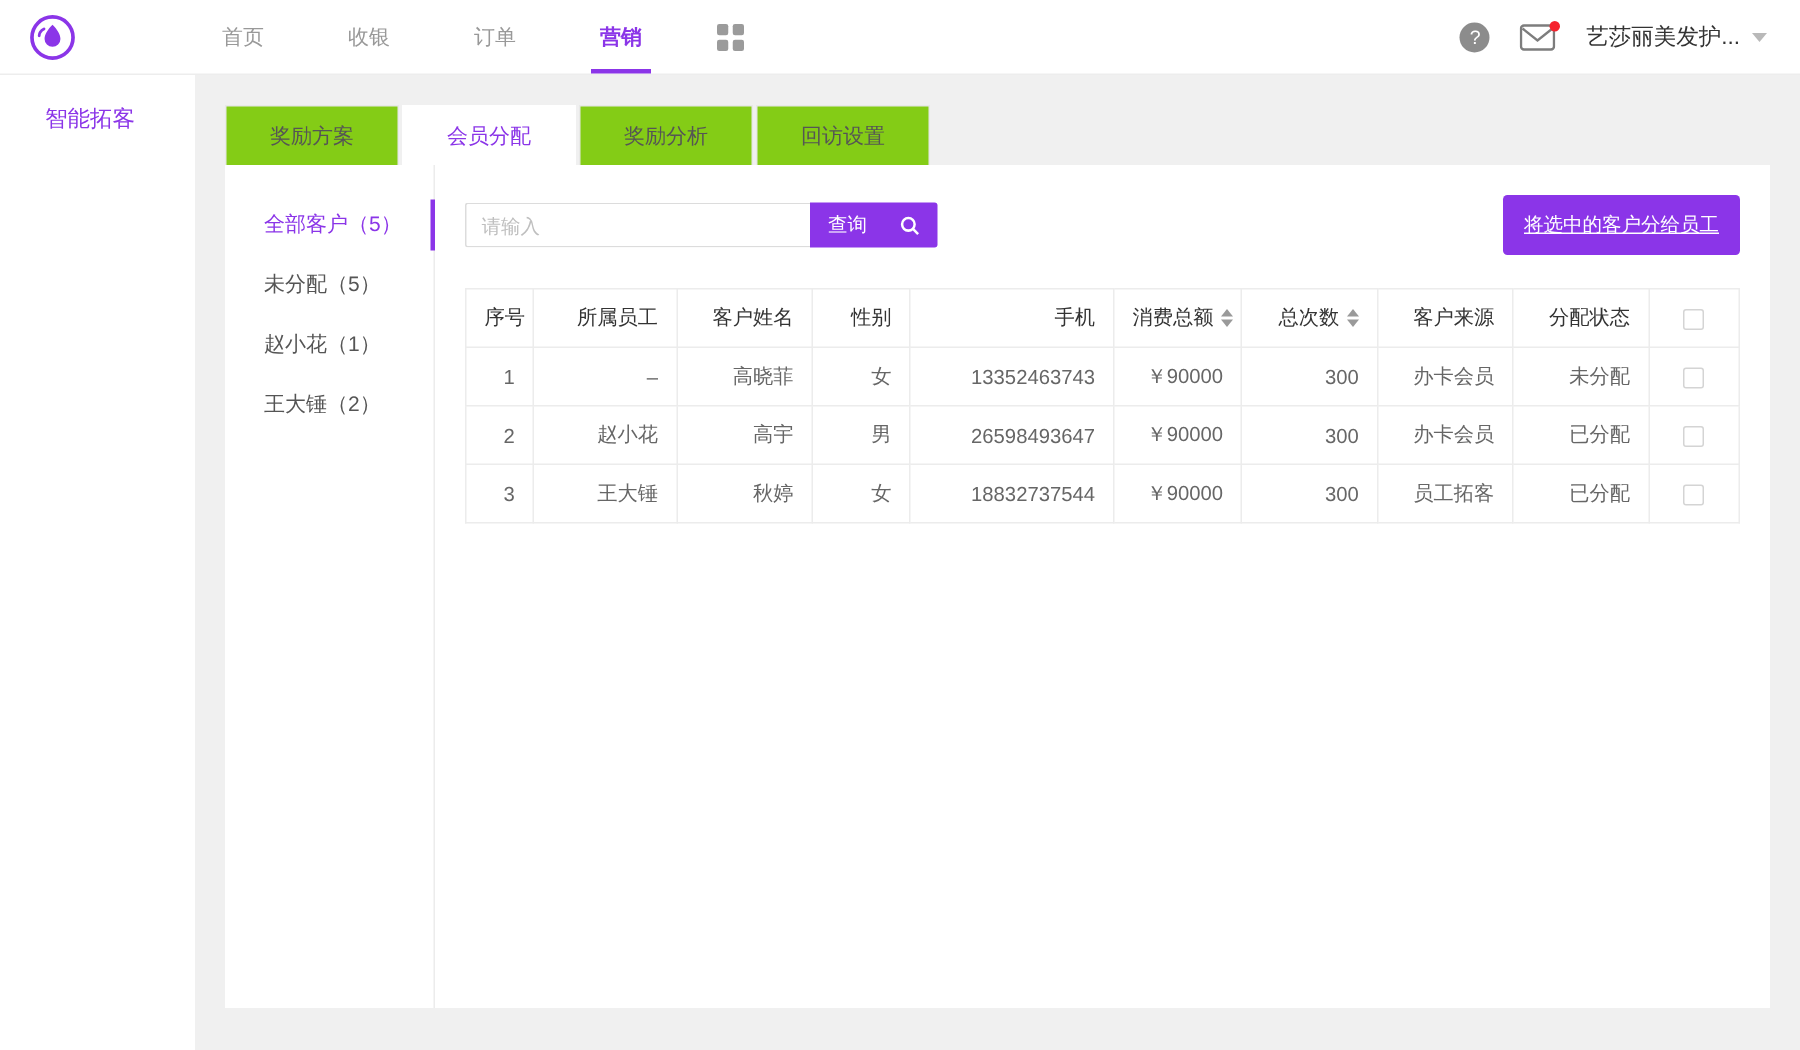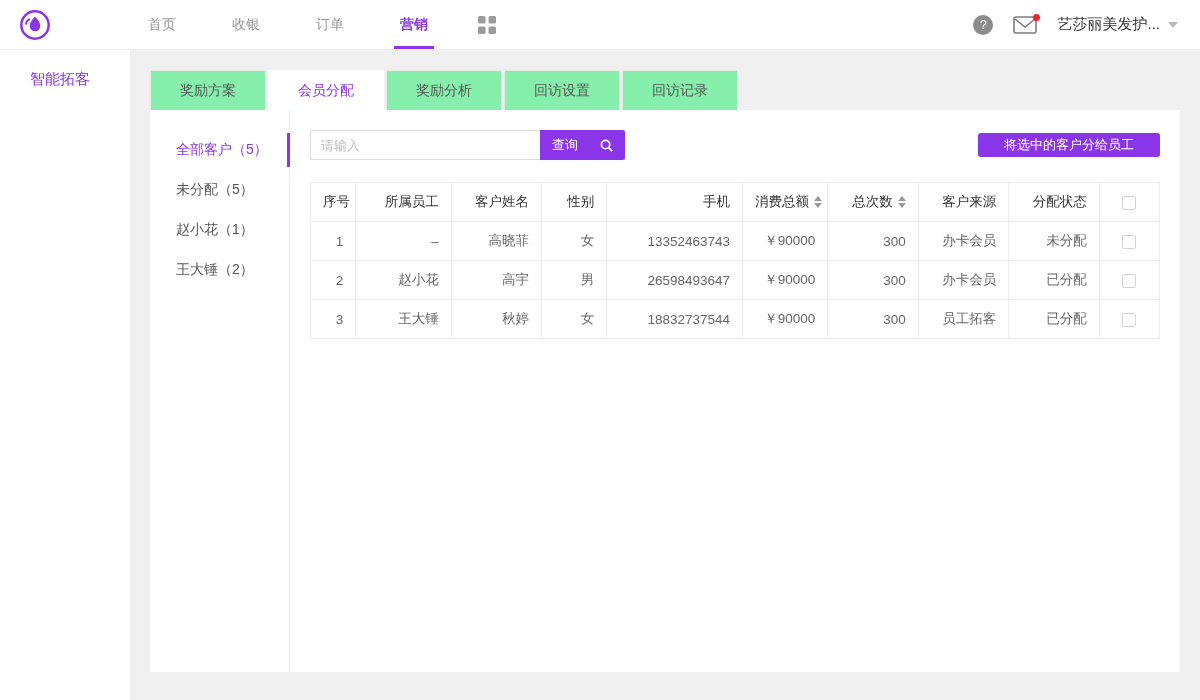--- a/index.html
+++ b/index.html
@@ -29,21 +29,21 @@
   .caret-down { width:0; height:0; border-left:5px solid transparent; border-right:5px solid transparent;
     border-top:6px solid #b9b9b9; }
 
   
   .sidebar { position:absolute; top:50px; left:0; width:130px; bottom:0; background:#fff; }
   .sidebar-title { padding:20px 0 0 30px; color:var(--accent); font-size:15px; }
 
   
   .main { position:absolute; top:50px; left:130px; right:0; bottom:0; background:#f0f0f0; }
   .tabs { display:flex; margin:20px 20px 0 20px; gap:2px; }
-  .tab { height:40px; padding:0 29px; display:flex; align-items:center; background:#86efac;
+  .tab { height:40px; padding:0 29px; display:flex; align-items:center; background:#84cc16;
     border:1px solid #e8e8e8; border-bottom:none; color:#555; cursor:pointer; user-select:none; }
   .tab.active { background:#fff; color:var(--accent); border-color:#fff; }
 
   .panel { position:absolute; left:20px; right:20px; top:60px; bottom:28px; background:#fff;
     display:flex; }
 
   .filter-list { width:140px; border-right:1px solid #ececec; padding-top:20px; flex:0 0 140px; }
   .filter-item { position:relative; height:40px; display:flex; align-items:center; padding-left:26px;
     color:#555; cursor:pointer; user-select:none; }
   .filter-item.active { color:var(--accent);text-align:center; }
@@ -52,22 +52,22 @@
 
   .content { flex:1; padding:20px; position:relative; }
   .toolbar { display:flex; align-items:center; }
   .search-input { width:230px; height:30px; border:1px solid #dcdcdc; border-right:none;
     border-radius:2px 0 0 2px; padding:0 10px; font-size:13px; color:#333; outline:none;
     font-family:inherit; }
   .search-input::placeholder { color:#bfbfbf; }
   .search-btn { height:30px; padding:0 12px; background:var(--accent); color:#fff; border:none;
     border-radius:0 2px 2px 0; font-size:13px; display:flex; align-items:center; gap:22px;
     cursor:pointer; font-family:inherit; }
-  .assign-btn { margin-left:auto; height:24px; padding:0 26px; background:var(--accent); color:#fff;
-    border:none; border-radius:3px; font-size:13px; cursor:pointer; font-family:inherit; }
+  .assign-btn { margin-left:auto; height:40px; padding:0 14px; background:var(--accent); color:#fff;
+    border:none; border-radius:3px; font-size:13px; cursor:pointer; font-family:inherit;text-decoration:underline; }
 
   
   table { border-collapse:collapse; width:100%; margin-top:22px; table-layout:fixed; }
   th, td { border:1px solid #ececec; height:39px; padding:0 12px; text-align:right;
     font-weight:normal; font-size:13.5px; white-space:nowrap; overflow:hidden; }
   th { color:#333; }
   td { color:#666; }
   col.c0{width:45px} col.c1{width:95px} col.c2{width:90px} col.c3{width:65px}
   col.c4{width:135px} col.c5{width:85px} col.c6{width:90px} col.c7{width:90px}
   col.c8{width:90px} col.c9{width:60px}
@@ -124,21 +124,20 @@
 <aside class="sidebar">
   <div class="sidebar-title">智能拓客</div>
 </aside>
 
 <main class="main">
   <div class="tabs">
     <div class="tab">奖励方案</div>
     <div class="tab active">会员分配</div>
     <div class="tab">奖励分析</div>
     <div class="tab">回访设置</div>
-    <div class="tab">回访记录</div>
   </div>
 
   <div class="panel">
     <div class="filter-list">
       <div class="filter-item active">全部客户（5）</div>
       <div class="filter-item">未分配（5）</div>
       <div class="filter-item">赵小花（1）</div>
       <div class="filter-item">王大锤（2）</div>
     </div>
 

